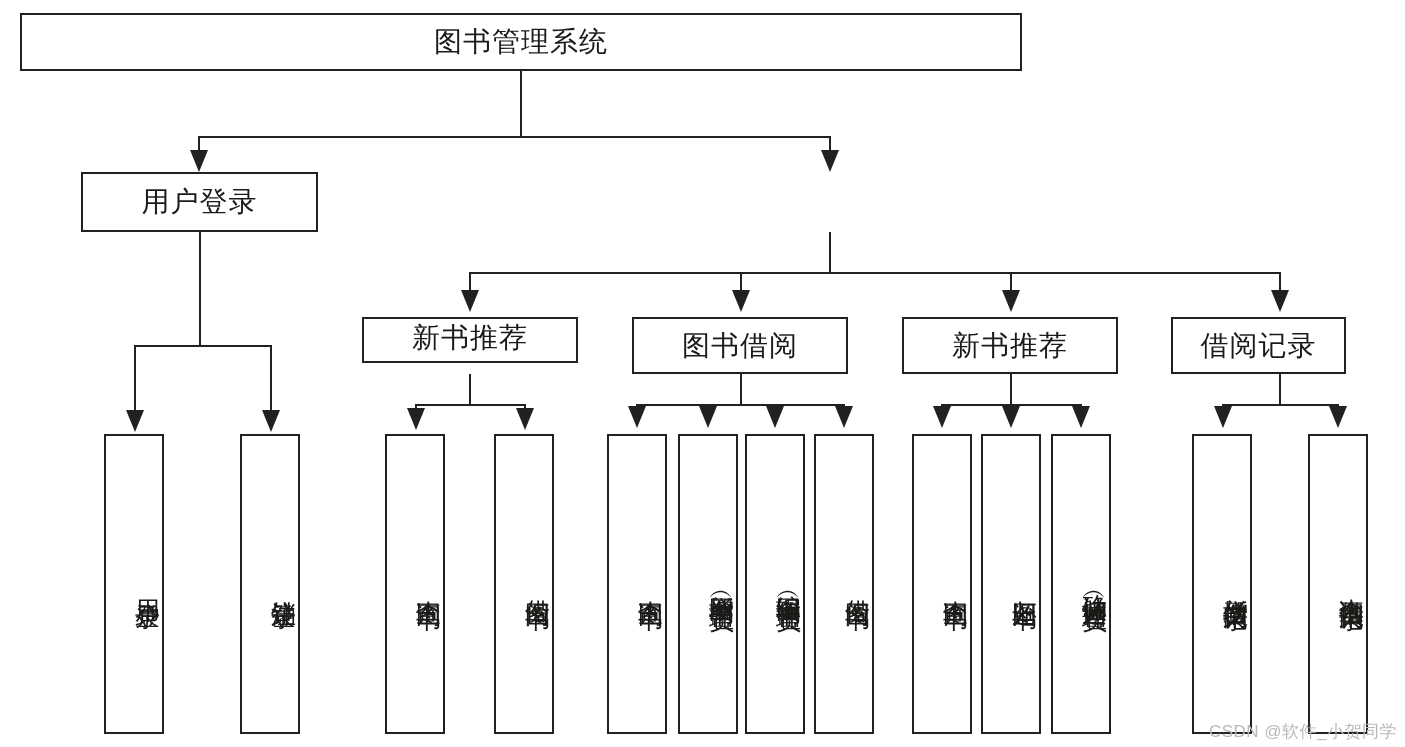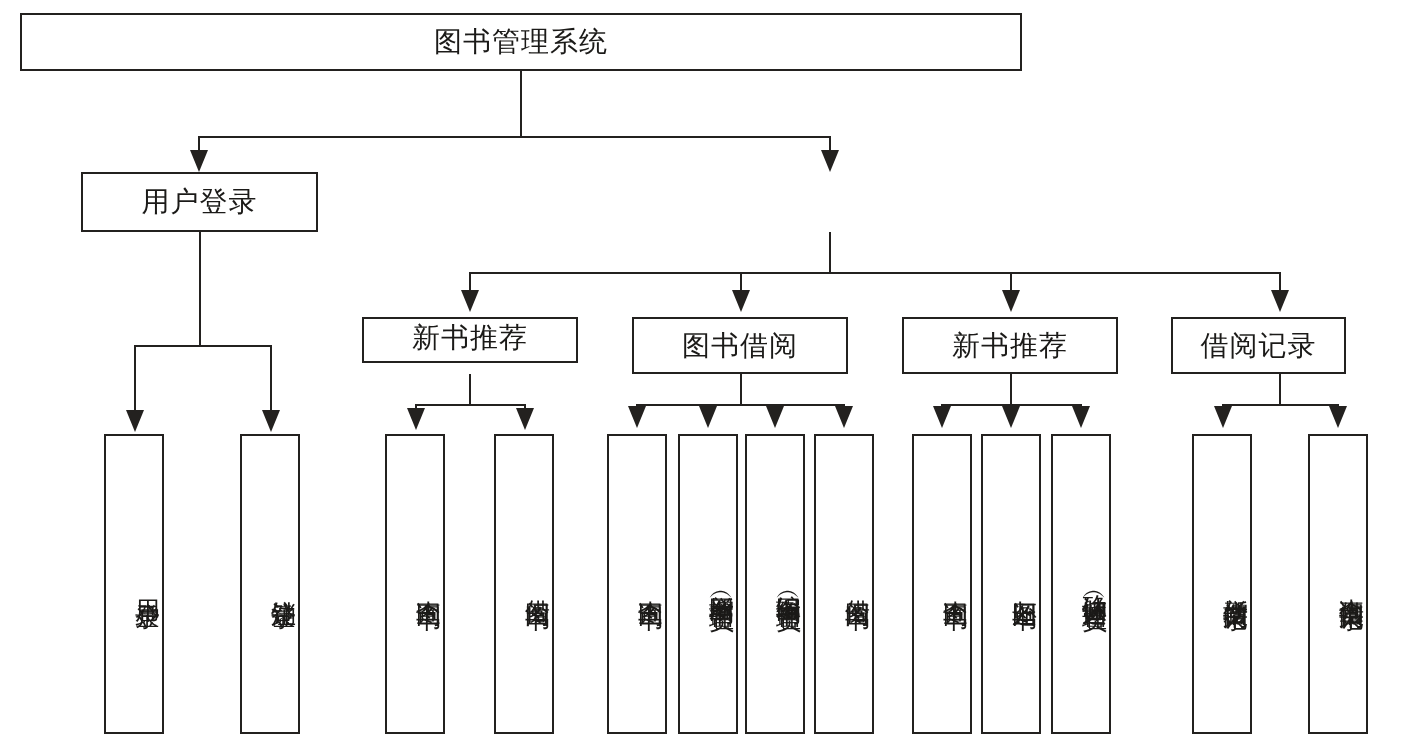--- a/index.html
+++ b/index.html
@@ -196,14 +196,15 @@
     <span class="vtext">确认归还（管理员）</span>
   </div>
 
   <div class="node vert" style="left:1192px; top:434px; width:60px; height:300px;">
     <span class="vtext">新增借阅记录</span>
   </div>
   <div class="node vert" style="left:1308px; top:434px; width:60px; height:300px;">
     <span class="vtext">查询借阅记录</span>
   </div>
 
+  <div id="watermark">CSDN @软件_小贺同学</div>
 
 </div>
 
 </body></html>

